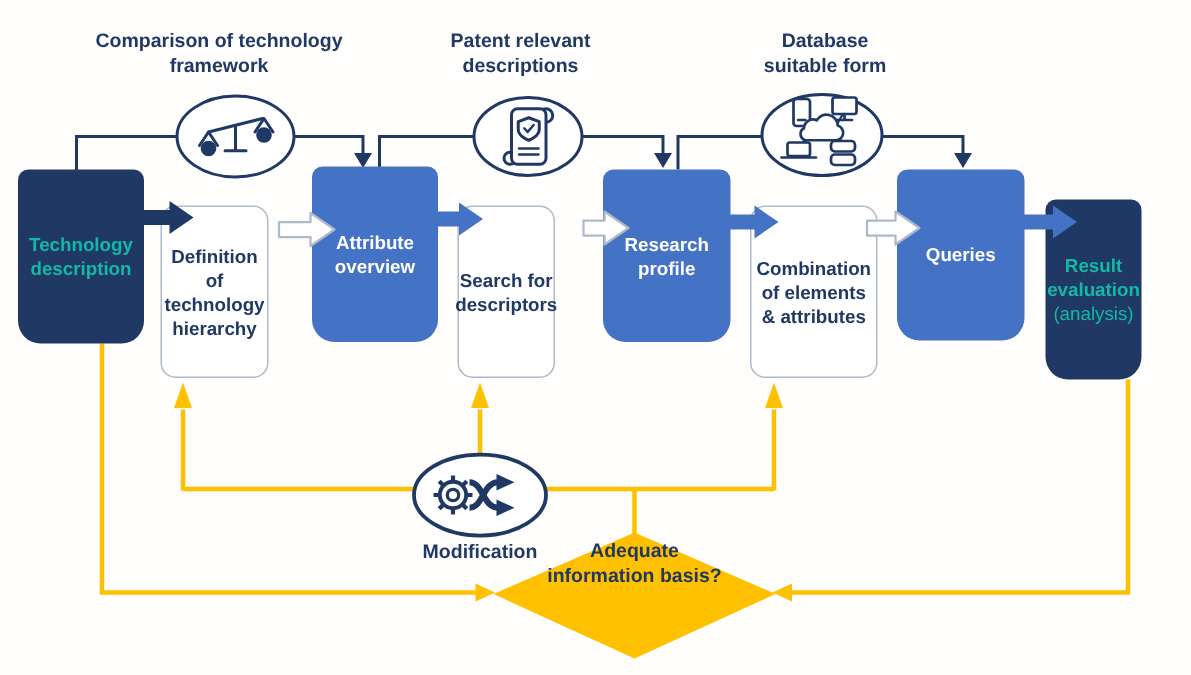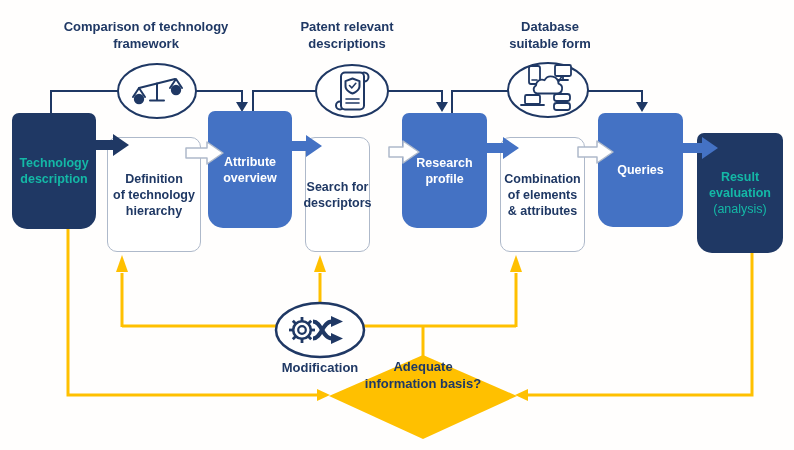--- a/index.html
+++ b/index.html
@@ -137,21 +137,21 @@
       <path class="shuf" d="M313,338.5 C322,338.5 322,321.5 332,321.5"></path>
       <polygon class="nfill" points="331,333 343,338.5 331,344"></polygon>
       <polygon class="nfill" points="331,316 343,321.5 331,327"></polygon>
     </g>
   </svg>
 
   <div class="stage dark" style="left:12px;  top:113px; width:84px; height:116px;">
     <div>Technology
 description</div>
   </div>
-  <div class="stage outline" style="left:107px; top:137px; width:94px; height:115px;">
+  <div class="stage outline" style="left:107px; top:137px; width:72px; height:115px;">
     <div>Definition
 of technology
 hierarchy</div>
   </div>
   <div class="stage accent" style="left:208px; top:111px; width:84px; height:117px;">
     <div>Attribute
 overview</div>
   </div>
   <div class="stage outline" style="left:305px; top:137px; width:65px; height:115px;">
     <div>Search for
@@ -162,21 +162,21 @@
 profile</div>
   </div>
   <div class="stage outline" style="left:500px; top:137px; width:85px; height:115px;">
     <div>Combination
 of elements
 &amp; attributes</div>
   </div>
   <div class="stage accent" style="left:598px; top:113px; width:85px; height:114px;">
     <div>Queries</div>
   </div>
-  <div class="stage dark" style="left:697px; top:133px; width:86px; height:120px;">
+  <div class="stage dark" style="left:697px; top:133px; width:64px; height:120px;">
     <div>Result
 evaluation</div>
     <div class="sub">(analysis)</div>
   </div>
 
   <svg id="layer-arrows" width="794" height="450" viewBox="0 0 794 450">
     <polygon class="arrow-dark" points="84,140 113,140 113,134 129,145 113,156 113,150 84,150"></polygon>
     <polygon class="arrow-white" points="186,148 207,148 207,142 223,153 207,164 207,158 186,158"></polygon>
     <polygon class="arrow-blue" points="287,141 306,141 306,135 322,146 306,157 306,151 287,151"></polygon>
     <polygon class="arrow-white" points="389,147 403,147 403,141 419,152 403,163 403,157 389,157"></polygon>

